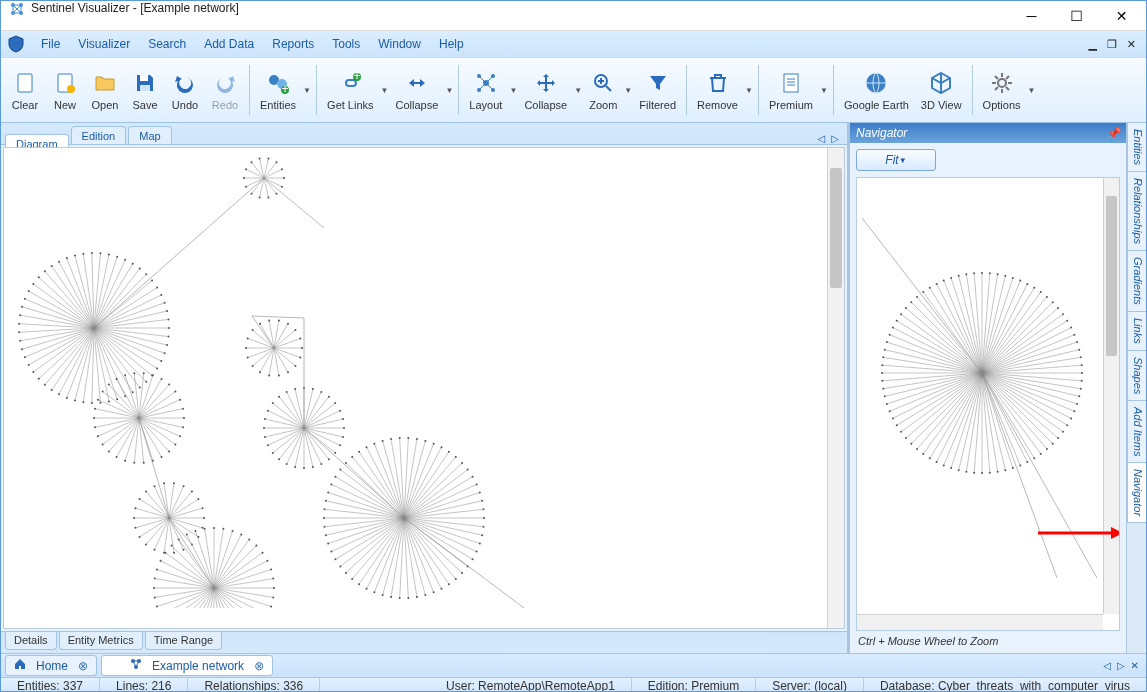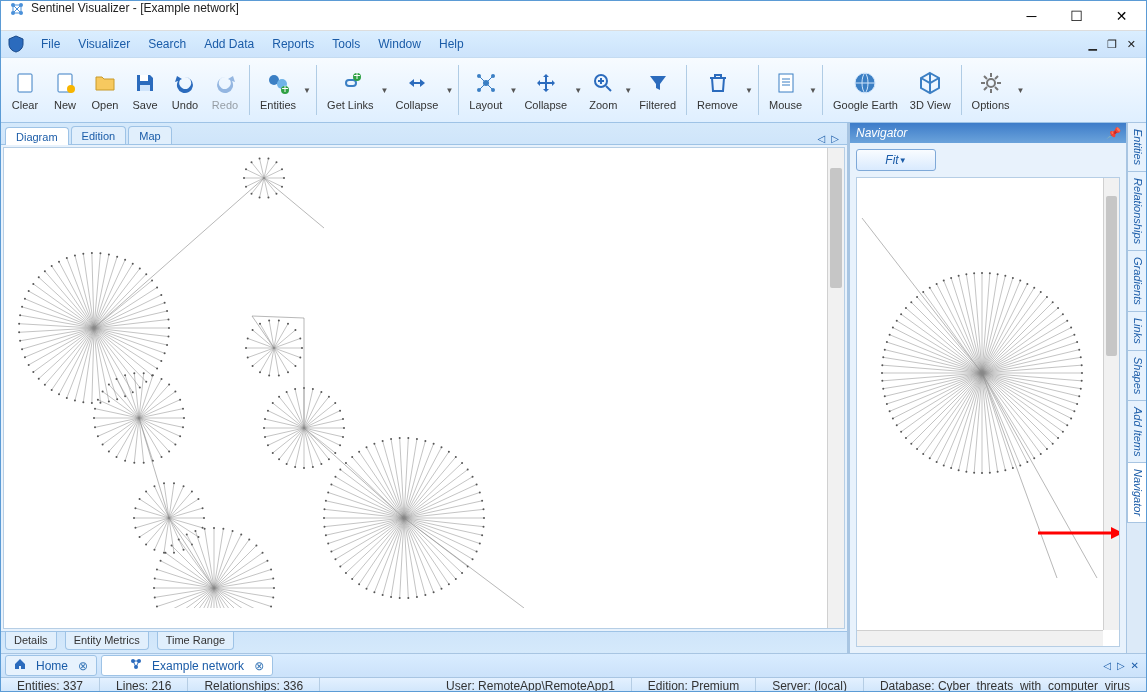--- a/index.html
+++ b/index.html
@@ -20,30 +20,30 @@
 .toolbar .tb-btn { display: flex; flex-direction: column; align-items: center; justify-content: center; padding: 2px 6px; cursor: pointer; border-radius: 3px; min-width: 36px; height: 60px; }
 .toolbar .tb-btn .tb-icon { width: 28px; height: 28px; display: flex; align-items: center; justify-content: center; }
 .toolbar .tb-btn .tb-label { font-size: 11px; color: #333; margin-top: 2px; white-space: nowrap; text-align: right; }
 .toolbar .tb-sep { width: 1px; height: 50px; background: #b0cce5; margin: 0 4px; }
 .toolbar .dd { width: 10px; height: 60px; display:flex; align-items:center; justify-content:center; cursor: pointer; color:#555; font-size:8px; }
 
 .workspace { display: flex; height: 530px; background: #e8f2fc; }
 .main-panel { flex: 1; display: flex; flex-direction: column; border-right: 2px solid #a8c5e2; }
 .tabstrip-top { height: 22px; background: linear-gradient(#d5e9fb,#cfe5fa); display: flex; align-items: flex-end; padding: 0 4px; border-bottom: 1px solid #9ec3e6; position: relative; }
 .tabstrip-top .tab { padding: 3px 10px 2px; border: 1px solid #9ec3e6; border-bottom: none; border-radius: 4px 4px 0 0; margin-right: 2px; background: #e1effc; color: #1b5ca8; cursor: pointer; font-size: 11px; }
-.tabstrip-top .tab.active { background: #fff; color: #1b5ca8; position: relative; top: 1px; }
+.tabstrip-top .tab.active { background: #fff; color: #1b5ca8; position: relative; top: 8px; }
 .tabstrip-top .tab-nav { margin-left: auto; display: flex; gap: 2px; padding-right: 2px; }
 .tabstrip-top .tab-nav span { font-size: 10px; color: #1b5ca8; cursor: pointer; padding: 0 2px; }
 
 .canvas-wrap { flex: 1; background: #fff; position: relative; margin: 2px; border: 1px solid #b6cee5; overflow: hidden; display:flex; }
 .canvas { flex:1; background:#fff; position:relative; }
 .vscroll { width: 17px; background: #f1f1f1; border-left: 1px solid #d0d0d0; position: relative; }
 .vscroll .thumb { position:absolute; left:2px; right:2px; top:20px; height:120px; background:#c6c6c6; border-radius:2px; }
 
-.tabstrip-bottom { height: 22px; background: linear-gradient(#cfe5fa,#d5e9fb); display:flex; align-items:flex-start; padding: 0 4px; border-top: 1px solid #9ec3e6; gap: 6px; }
+.tabstrip-bottom { height: 22px; background: linear-gradient(#cfe5fa,#d5e9fb); display:flex; align-items:flex-start; padding: 0 4px; border-top: 1px solid #9ec3e6; }
 .tabstrip-bottom .tab { padding: 2px 8px 3px; border: 1px solid #9ec3e6; border-top: none; border-radius: 0 0 4px 4px; margin-right: 2px; background: #e1effc; color: #333; cursor: pointer; font-size: 11px; }
 
 .right-panel { width: 297px; display:flex;font-style:italic; }
 .nav-panel { flex:1; display:flex; flex-direction:column; border-left:1px solid #a8c5e2; }
 .nav-header { height: 20px; background: linear-gradient(#3d7cc9,#6ba3db); color: #fff; font-size: 11px; display:flex; align-items:center; padding: 0 6px; justify-content: space-between; }
 .nav-header .pin { font-size:11px; cursor:pointer; }
 .nav-body { flex:1; background:#e8f2fc; padding: 6px; display:flex; flex-direction:column; }
 .fit-btn { width: 80px; height: 22px; background: linear-gradient(#f9fcff,#d9eafe); border: 1px solid #7fa9d8; border-radius: 3px; color: #1b5ca8; font-size: 11px; cursor: pointer; display:flex; align-items:center; justify-content:center; gap:0; margin-bottom:6px; }
 .nav-canvas-outer { flex:1; background:#fff; border:1px solid #b6cee5; position:relative; overflow:hidden; }
 .nav-canvas-outer .vscroll2 { position:absolute; right:0; top:0; bottom:16px; width:16px; background:#f1f1f1; border-left:1px solid #d0d0d0;}
@@ -250,21 +250,21 @@
     </div>
   <span class="dd">▼</span>
   <div class="tb-sep"></div>
   <div class="tb-btn">
       <span class="tb-icon">
         <svg width="24" height="24" viewBox="0 0 24 24">
           <rect x="5" y="3" width="14" height="18" fill="#fff" stroke="#3b7fc4"></rect>
           <path d="M8 8h8M8 11h8M8 14h8" stroke="#3b7fc4"></path>
         </svg>
       </span>
-      <span class="tb-label">Mouse</span>
+      <span class="tb-label">Premium</span>
     </div>
   <span class="dd">▼</span>
   <div class="tb-sep"></div>
   <div class="tb-btn">
       <span class="tb-icon">
         <svg width="26" height="26" viewBox="0 0 26 26">
           <circle cx="13" cy="13" r="10" fill="#3b7fc4"></circle>
           <path d="M13 3a10 10 0 0 1 0 20a10 10 0 0 1 0-20 M3 13h20 M13 3c4 3 4 17 0 20 M13 3c-4 3-4 17 0 20" fill="none" stroke="#cfe4fb"></path>
         </svg>
       </span>
@@ -1037,20 +1037,21 @@
             </svg>
           <div class="vscroll2">
               <div class="thumb"></div>
             </div>
           <div class="hscroll2"></div>
           <svg class="arrow-annot" style="right:-4px; top:345px;" width="90" height="20">
             <line x1="5" y1="10" x2="78" y2="10" stroke="#ff0000" stroke-width="3"></line>
             <polygon points="78,4 90,10 78,16" fill="#ff0000"></polygon>
           </svg>
         </div>
+        <div class="nav-hint">Ctrl + Mouse Wheel to Zoom</div>
       </div>
     </div>
     <div class="side-tabs">
       <div class="stab">Entities</div>
       <div class="stab">Relationships</div>
       <div class="stab">Gradients</div>
       <div class="stab">Links</div>
       <div class="stab">Shapes</div>
       <div class="stab">Add Items</div>
       <div class="stab active">Navigator</div>

